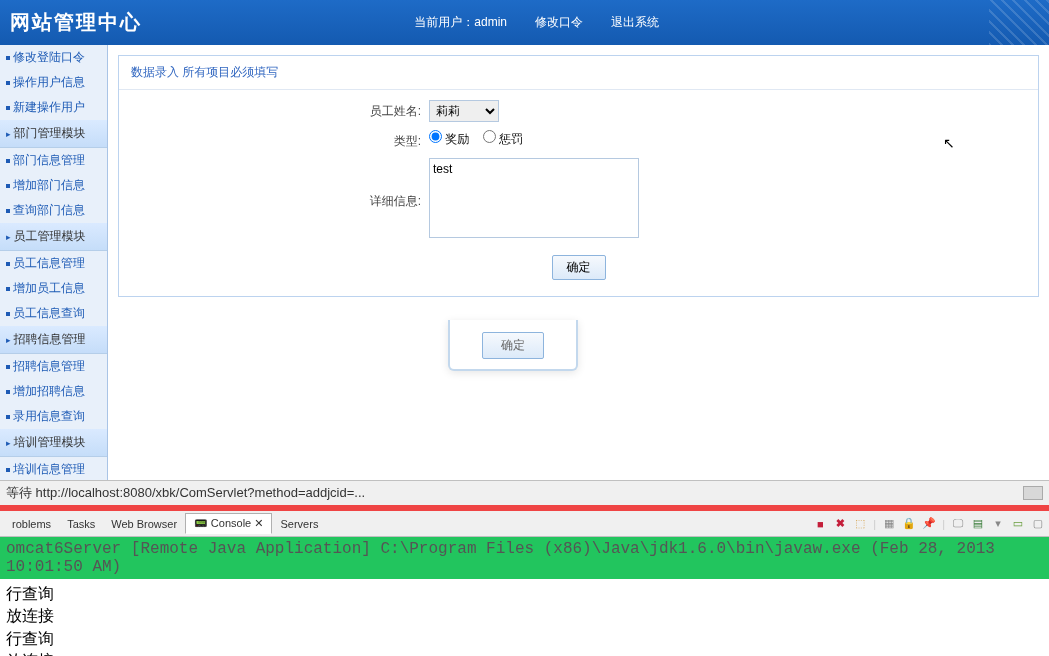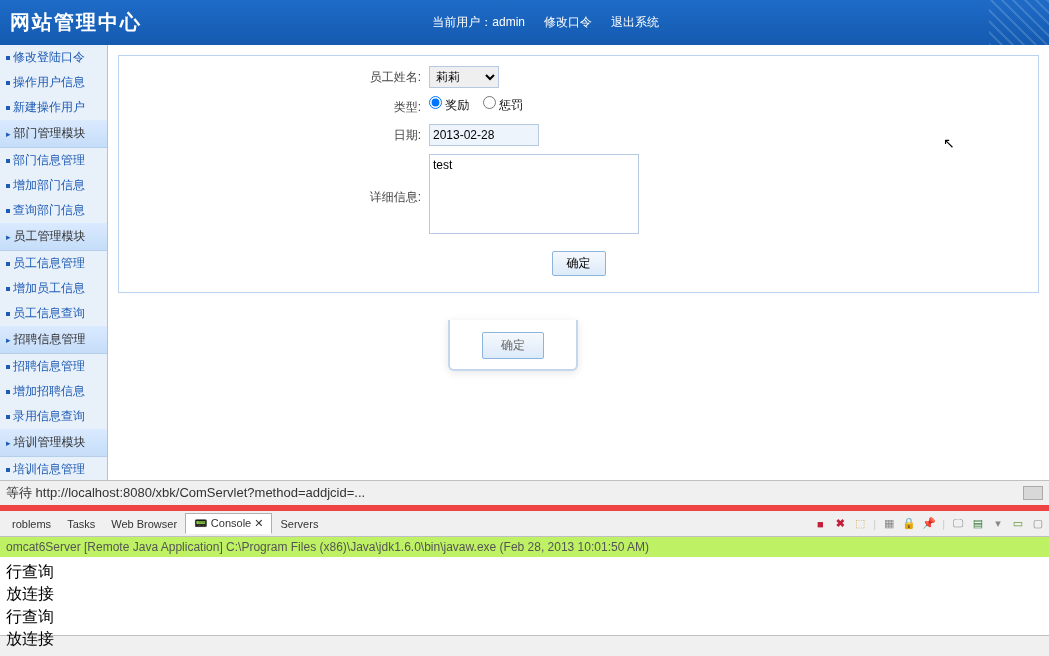--- a/index.html
+++ b/index.html
@@ -1,19 +1,19 @@
 <!DOCTYPE html>
 <html><head>
 <meta charset="utf-8">
 <style>
 * { margin: 0; padding: 0; box-sizing: border-box; font-family: "Microsoft YaHei", Arial, sans-serif; }
 body { background: #fff; font-size: 12px; }
 .header { background: linear-gradient(#1e6bc7, #145ab0); color: #fff; height: 45px; display: flex; align-items: center; padding: 0 10px; position: relative; }
 .header-title { font-size: 20px; font-weight: bold; letter-spacing: 2px; }
-.header-right { margin-left: auto; display: flex; gap: 19px; align-items: center; margin-right: 380px; }
+.header-right { margin-left: auto; display: flex; gap: 28px; align-items: center; margin-right: 380px; }
 .header-right span, .header-right a { color: #fff; font-size: 12px; cursor: pointer; }
 .header-pattern { position: absolute; right: 0; top: 0; width: 60px; height: 45px; background: repeating-linear-gradient(45deg, rgba(255,255,255,0.15) 0, rgba(255,255,255,0.15) 2px, transparent 2px, transparent 8px); }
 .main { display: flex; height: 435px; }
 .sidebar { width: 108px; background: #e8f0fa; border-right: 1px solid #a9c4e6; overflow-y: auto; }
 .sidebar-item { padding: 4px 6px; font-size: 12px; color: #1e5bb5; cursor: pointer; display: flex; align-items: center; gap: 3px; }
 .sidebar-header { background: linear-gradient(#daeaff, #c5ddf9); font-weight: normal; color: #333; border-bottom: 1px solid #b5cee9; padding: 5px 6px; }
 .arrow-icon { font-size: 9px; color: #1e5bb5; }
 .bullet { width: 4px; height: 4px; background: #1e5bb5; display: inline-block; }
 .content { flex: 1; padding: 10px; background: #fff; position: relative; }
 .panel { border: 1px solid #bcd3ef; }
@@ -30,21 +30,21 @@
 .btn-row { text-align: center; padding: 6px 0; }
 .dialog { position: absolute; left: 340px; top: 275px; width: 130px; background: #fff; border: 2px solid #c3d8ed; border-top: none; border-radius: 0 0 6px 6px; padding: 12px 8px 10px; box-shadow: 0 2px 8px rgba(0,0,0,0.1); text-align: center; }
 .dialog-btn { background: linear-gradient(#f6f9fd, #dceaf9); border: 1px solid #8db4dd; padding: 4px 18px; font-size: 12px; cursor: pointer; border-radius: 2px; color: #666; }
 .status-bar { background: #f0f0f0; border-top: 1px solid #c0c0c0; padding: 3px 6px; font-size: 13px; color: #333; display: flex; align-items: center; }
 .status-scroll { margin-left: auto; width: 20px; height: 14px; background: #d8d8d8; border: 1px solid #aaa; }
 .ide-tabs { display: flex; background: #f0f0f0; border-top: 6px solid #ef4444; border-bottom: 1px solid #c0c0c0; padding: 2px 4px; align-items: center; font-size: 11px; }
 .ide-tab { padding: 3px 8px; color: #333; cursor: pointer; }
 .ide-tab.active { background: #fff; border: 1px solid #b0b0b0; border-bottom: 1px solid #fff; }
 .ide-icons { margin-left: auto; display: flex; gap: 6px; align-items: center; }
 .ide-icon { width: 14px; height: 14px; display: inline-flex; align-items: center; justify-content: center; font-size: 11px; cursor: pointer; }
-.console-header { background: #bef264; padding: 3px 6px; font-size: 12px; color: #555; }
+.console-header { background: #22c55e; padding: 3px 6px; font-size: 16px; color: #555; font-family: Liberation Mono, monospace; }
 .console-body { background: #fff; padding: 4px 6px; font-size: 16px; font-family: monospace; color: #000; line-height: 1.4; height: 78px; }
 .console-body div { white-space: pre; }
 .bottom-bar { height: 22px; background: #f0f0f0; border-top: 1px solid #c0c0c0; }
 .cursor { position: absolute; left: 835px; top: 90px; font-size: 14px; }
 .x-red { color: #c41e3a; font-weight: bold; }
 .chk { color: #6a9e3f; }
 </style>
 </head>
 <body>
 
@@ -74,40 +74,35 @@
       <div class="sidebar-item sidebar-header"><span class="arrow-icon">▸</span> 招聘信息管理</div>
       <div class="sidebar-item"><span class="bullet"></span> 招聘信息管理</div>
       <div class="sidebar-item"><span class="bullet"></span> 增加招聘信息</div>
       <div class="sidebar-item"><span class="bullet"></span> 录用信息查询</div>
       <div class="sidebar-item sidebar-header"><span class="arrow-icon">▸</span> 培训管理模块</div>
       <div class="sidebar-item"><span class="bullet"></span> 培训信息管理</div>
     </div>
 
   <div class="content">
     <div class="panel">
+      <div class="panel-title">数据录入  所有项目必须填写</div>
       <div class="form-area">
         <div class="form-row">
           <div class="form-label">员工姓名:</div>
           <div class="form-control">
             <select>
               <option>莉莉</option>
             </select>
           </div>
         </div>
         <div class="form-row">
           <div class="form-label">类型:</div>
           <div class="form-control radio-group">
             <label><input type="radio" name="t" checked="" style=""> <span>奖励</span></label>
             <label><input type="radio" name="t" style=""> <span>惩罚</span></label>
-          </div>
-        </div>
-        <div class="form-row">
-          <div class="form-label">日期:</div>
-          <div class="form-control">
-            <input type="text" value="2013-02-28" style="">
           </div>
         </div>
         <div class="form-row">
           <div class="form-label" style="padding-top:35px">详细信息:</div>
           <div class="form-control">
             <textarea style="">test</textarea>
           </div>
         </div>
         <div class="btn-row">
           <button class="btn">确定</button>

